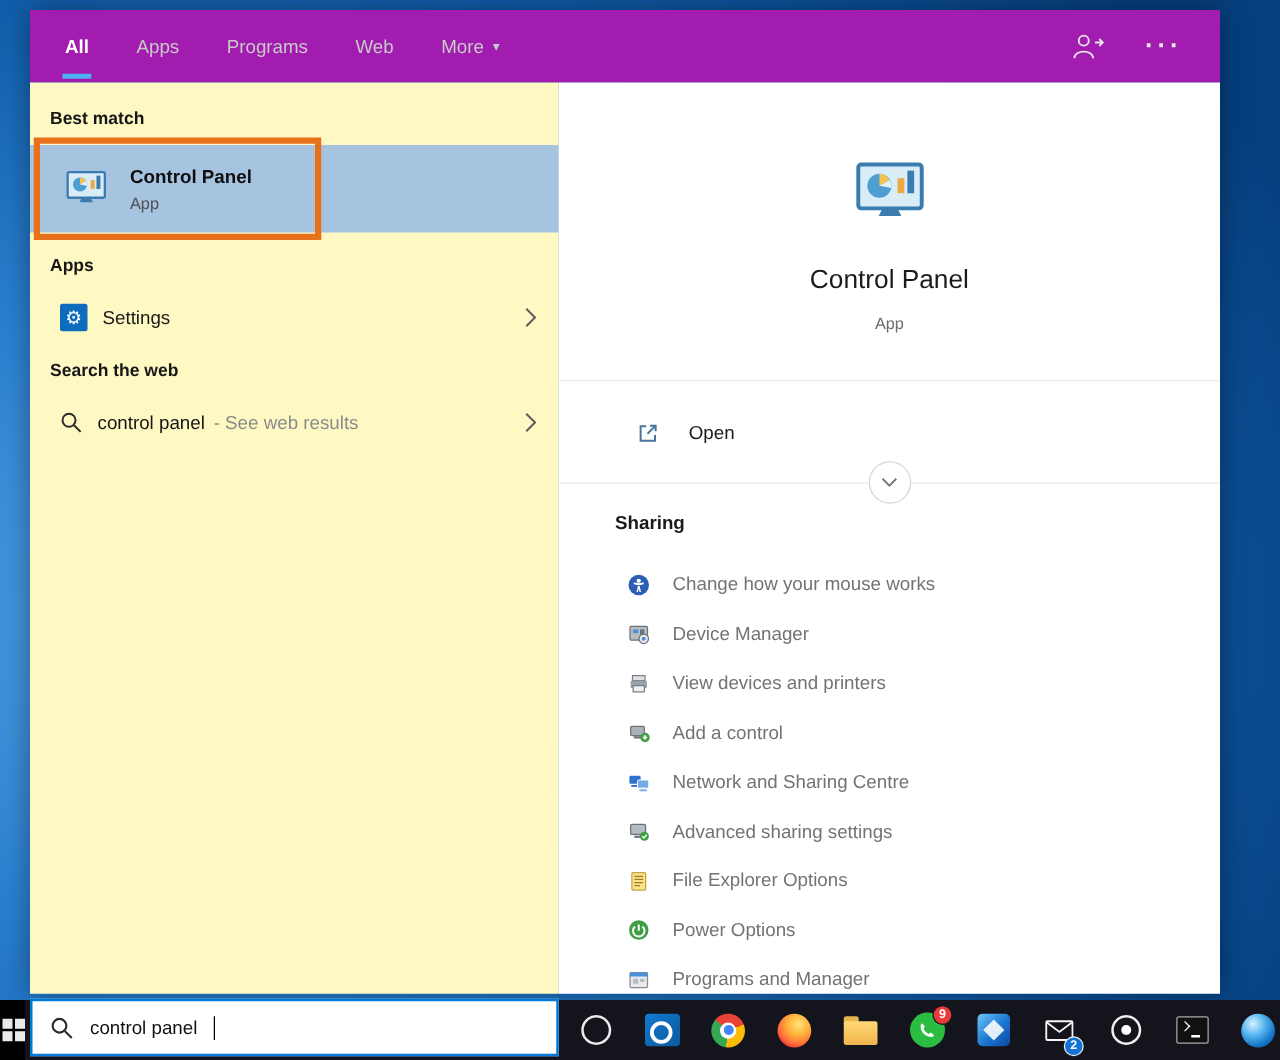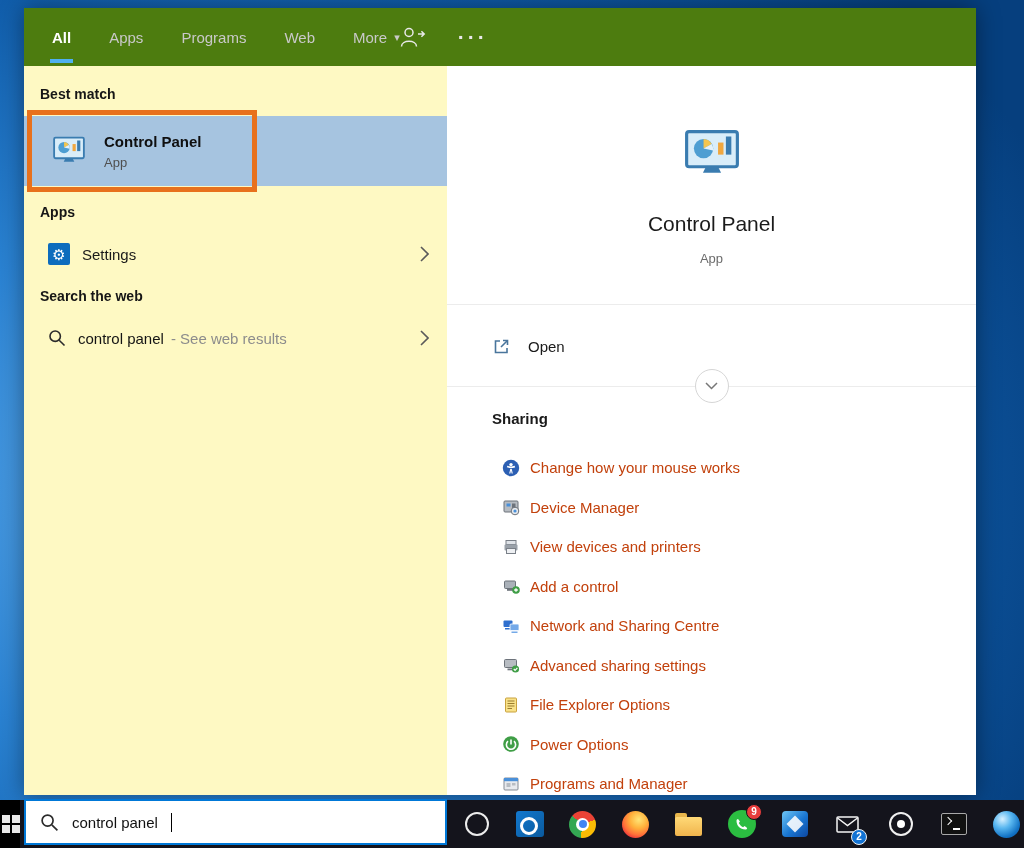--- a/index.html
+++ b/index.html
@@ -43,21 +43,21 @@
 
   .badge { position:absolute; width:16px; height:16px; border-radius:50%; color:#fff; font-size:10px; font-weight:700;
     display:flex; align-items:center; justify-content:center; line-height:1; }
   .badge-wa { top:4px; right:6px; background:#e83c3c; border:1.5px solid #14141c; }
   .badge-mail { bottom:3px; right:7px; background:#1273d4; border:1.5px solid #f0f0f0; }
 
   
   .search-window { position:absolute; left:24px; top:8px; width:952px; height:787px; display:flex; flex-direction:column;
     box-shadow:0 0 22px rgba(0,0,0,.4); }
 
-  .topbar { flex:0 0 58px; background:#4d7c0f; display:flex; align-items:center; justify-content:flex-start; }
+  .topbar { flex:0 0 58px; background:#a21caf; display:flex; align-items:center; justify-content:space-between; }
   .tabs { display:flex; align-items:center; height:100%; padding-left:28px; gap:38px; }
   .tab { font-size:15px; color:#c9c9c9; height:100%; display:flex; align-items:center; gap:7px; position:relative; cursor:pointer; }
   .tab.active { color:#fff; font-weight:700; }
   .tab.active::after { content:""; position:absolute; left:-2px; right:-2px; bottom:3px; height:4px; background:#4fb0f0; }
   .tab .caret { font-size:11px; color:#c9c9c9; }
   .topbar-right { display:flex; align-items:center; gap:32px; padding-right:30px; }
   .dots { color:#e9e9e9; font-size:21px; font-weight:700; letter-spacing:3px; cursor:pointer; }
 
   .window-body { flex:1; display:flex; min-height:0; }
 
@@ -85,28 +85,28 @@
   .web-q { margin-left:12px; color:#141414; }
   .web-suffix { margin-left:7px; color:#8c8c8c; }
 
   
   .right-panel { flex:1; background:#fff; position:relative; overflow:hidden; }
   .hero { position:absolute; top:56px; left:0; right:0; display:flex; justify-content:center; }
   .rp-title { position:absolute; top:146px; left:0; right:0; text-align:center; font-size:21px; color:#1b1b1b; }
   .rp-sub { position:absolute; top:185px; left:0; right:0; text-align:center; font-size:13px; color:#6b6b6b; }
   .rp-div1 { position:absolute; top:238px; left:0; right:0; height:1px; background:#ececec; }
   .open-row { position:absolute; top:258px; left:0; width:100%; height:44px; display:flex; align-items:center;
-    padding-left:45px; gap:17px; font-size:15px; color:#1a1a1a; cursor:pointer; }
+    padding-left:62px; gap:23px; font-size:15px; color:#1a1a1a; cursor:pointer; }
   .rp-div2 { position:absolute; top:320px; left:0; right:0; height:1px; background:#ececec; }
   .chevron-circle { position:absolute; top:303px; left:50%; transform:translateX(-50%); width:34px; height:34px;
     border-radius:50%; background:#fff; border:1px solid #d6d6d6; display:flex; align-items:center; justify-content:center;
     z-index:2; cursor:pointer; }
   .recent-header { position:absolute; top:344px; left:45px; font-size:15px; font-weight:700; color:#1a1a1a; }
   .recent-list { position:absolute; top:382px; left:0; right:0; }
-  .recent-row { height:39.5px; display:flex; align-items:center; padding-left:55px; gap:10px; font-size:15px; color:#c2410c; cursor:pointer; }
+  .recent-row { height:39.5px; display:flex; align-items:center; padding-left:55px; gap:18px; font-size:15px; color:#737373; cursor:pointer; }
   .ric { width:18px; height:18px; display:flex; align-items:center; justify-content:center; flex:0 0 18px; }
 
   
   .search-box { position:absolute; left:24px; top:799px; width:423px; height:46px; background:#fff;
     border:2px solid #0078d7; display:flex; align-items:center; padding-left:14px; gap:13px; z-index:10; cursor:text; }
   .search-text { font-size:15px; color:#111; }
   .text-caret { width:1.5px; height:19px; background:#000; }
 </style>
 </head>
 <body>

